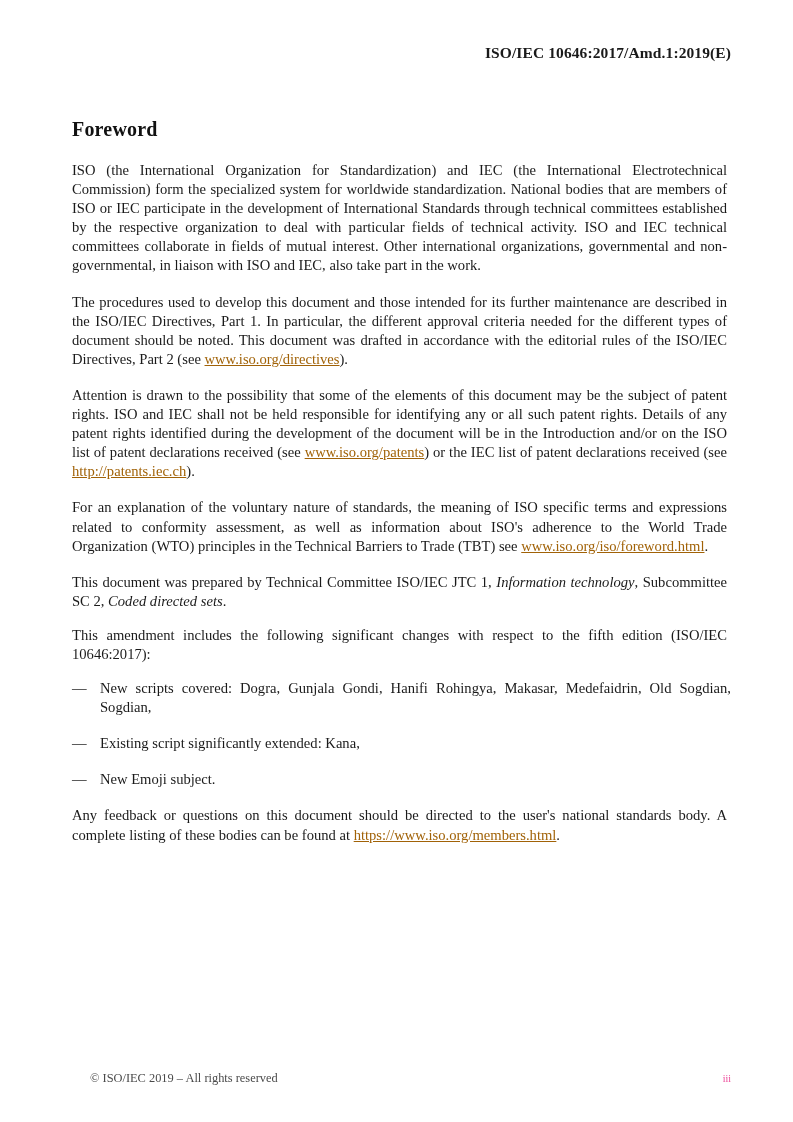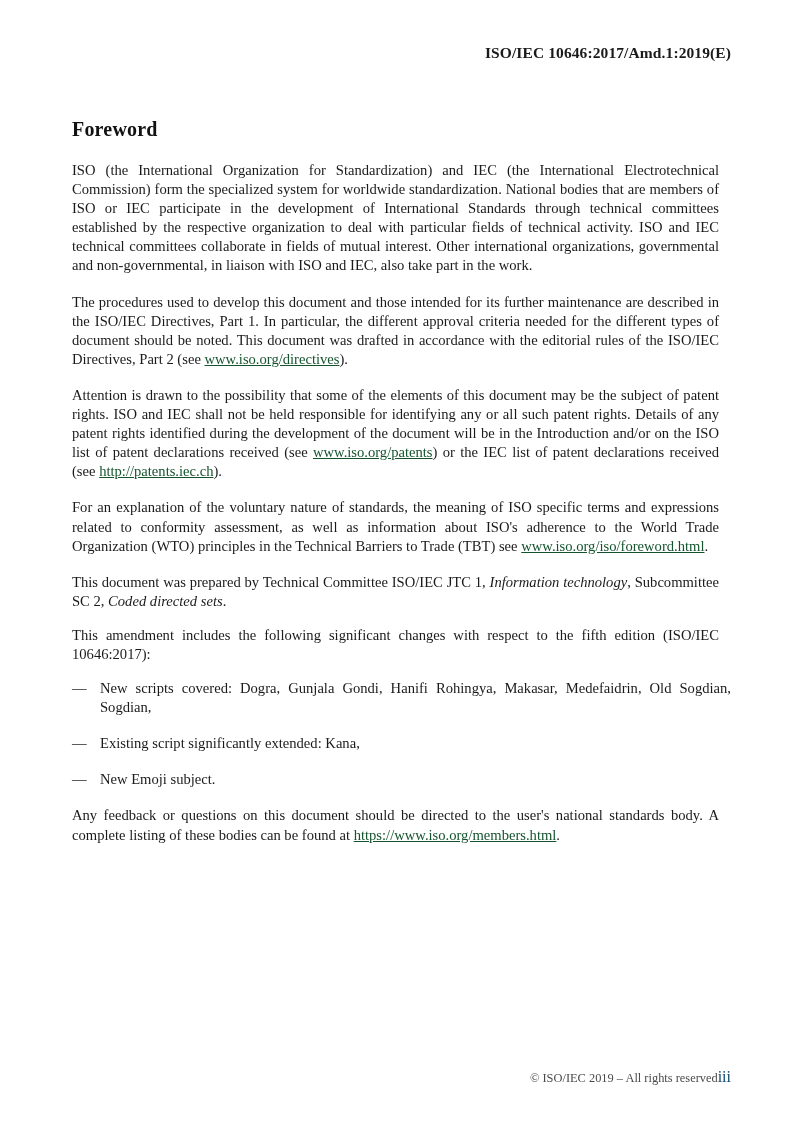--- a/index.html
+++ b/index.html
@@ -44,30 +44,30 @@
     margin: 0 0 20px 0;
     padding: 0;
     letter-spacing: 0.2px;
     color: #111111;
   }
   p.body-par {
     font-size: 14.6px;
     line-height: 19.1px;
     text-align: justify;
     text-justify: inter-word;
-    margin: 0 12px 17px 0;
+    margin: 0 4px 17px 0;
     padding: 0;
     color: #1a1a1a;
     hyphens: none;
   }
   p.body-par.tight {
     margin-bottom: 15px;
   }
   a.doclink {
-    color: #14532d;
+    color: #a16207;
     text-decoration: underline;
   }
   .ital {
     font-style: italic;
   }
   ul.dash-list {
     list-style: none;
     margin: 0 0 4px 0;
     padding: 0;
   }
@@ -88,28 +88,28 @@
   }
   ul.dash-list li:last-child {
     margin-bottom: 17px;
   }
   .footer {
     position: absolute;
     bottom: 36px;
     left: 90px;
     right: 62px;
     display: flex;
-    justify-content: flex-end;
+    justify-content: space-between;
     align-items: baseline;
     font-size: 12.4px;
     color: #4a4a4a;
   }
   .footer .page-num {
-    font-size: 16px;
-    color: #0c4a6e;
+    font-size: 10px;
+    color: #ec4899;
   }
 </style>
 </head>
 <body>
 
 <div class="page">
 
   <div class="header">ISO/IEC 10646:2017/Amd.1:2019(E)</div>
 
   <div class="content">

